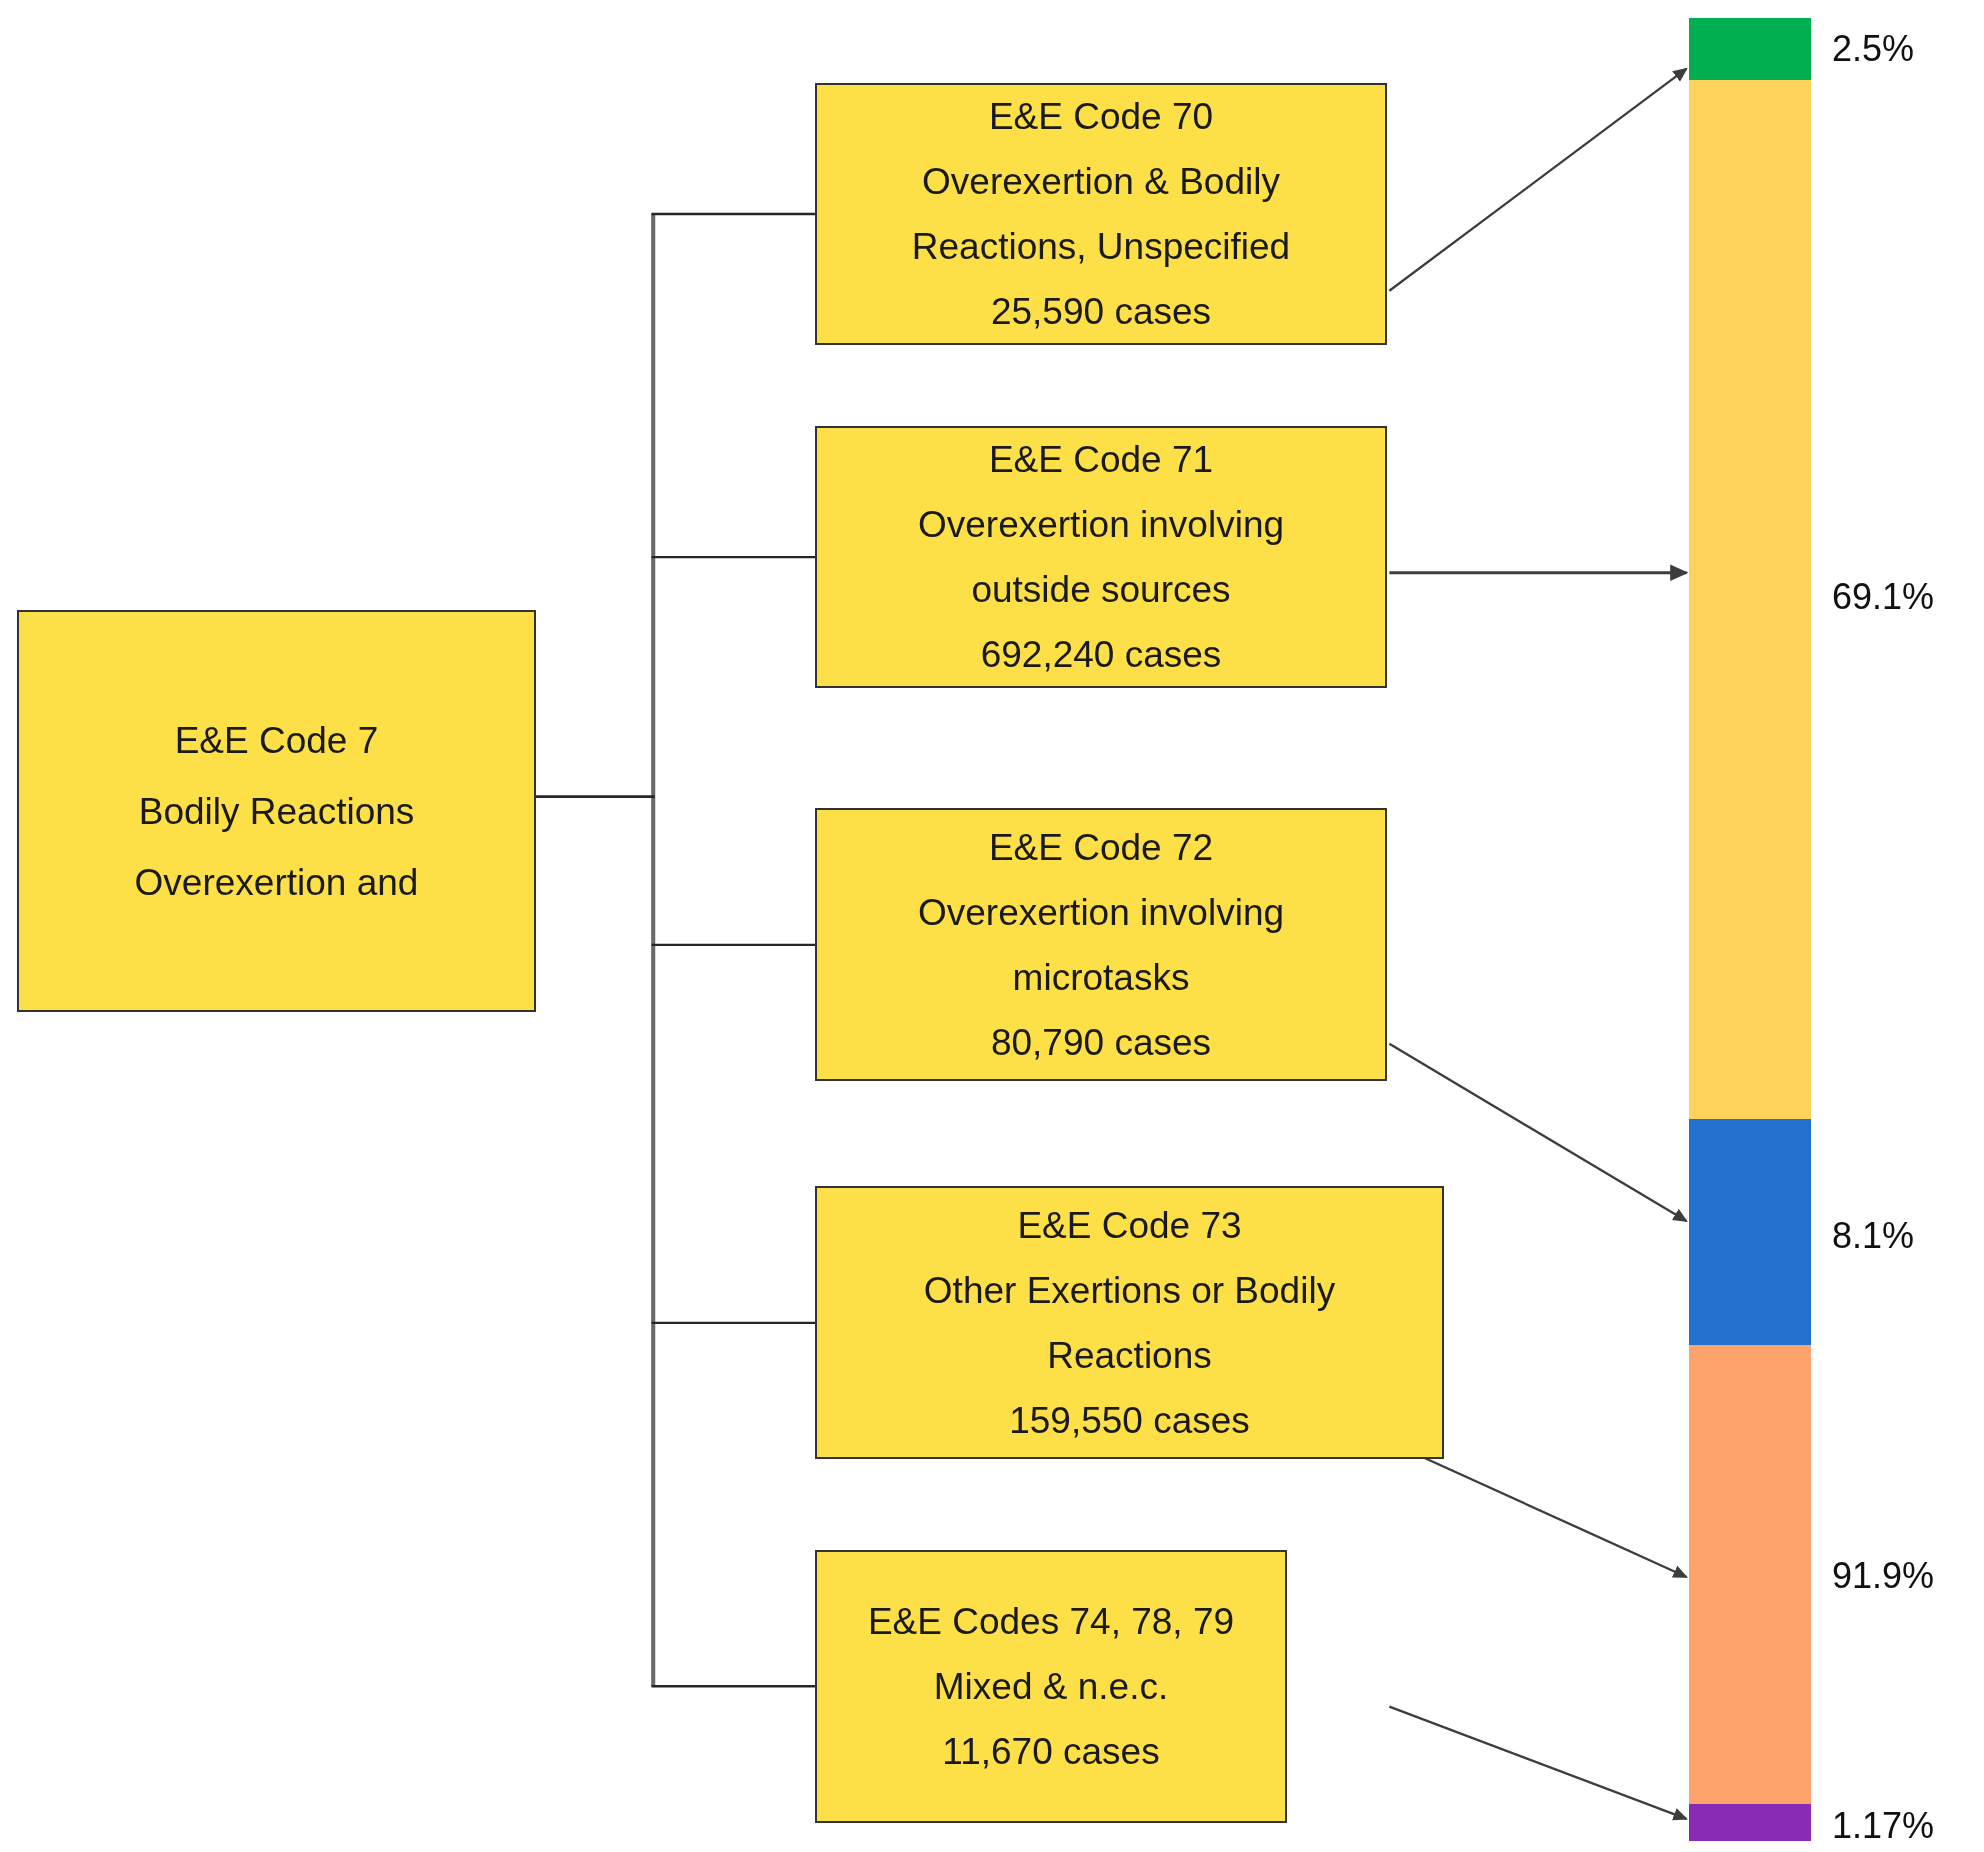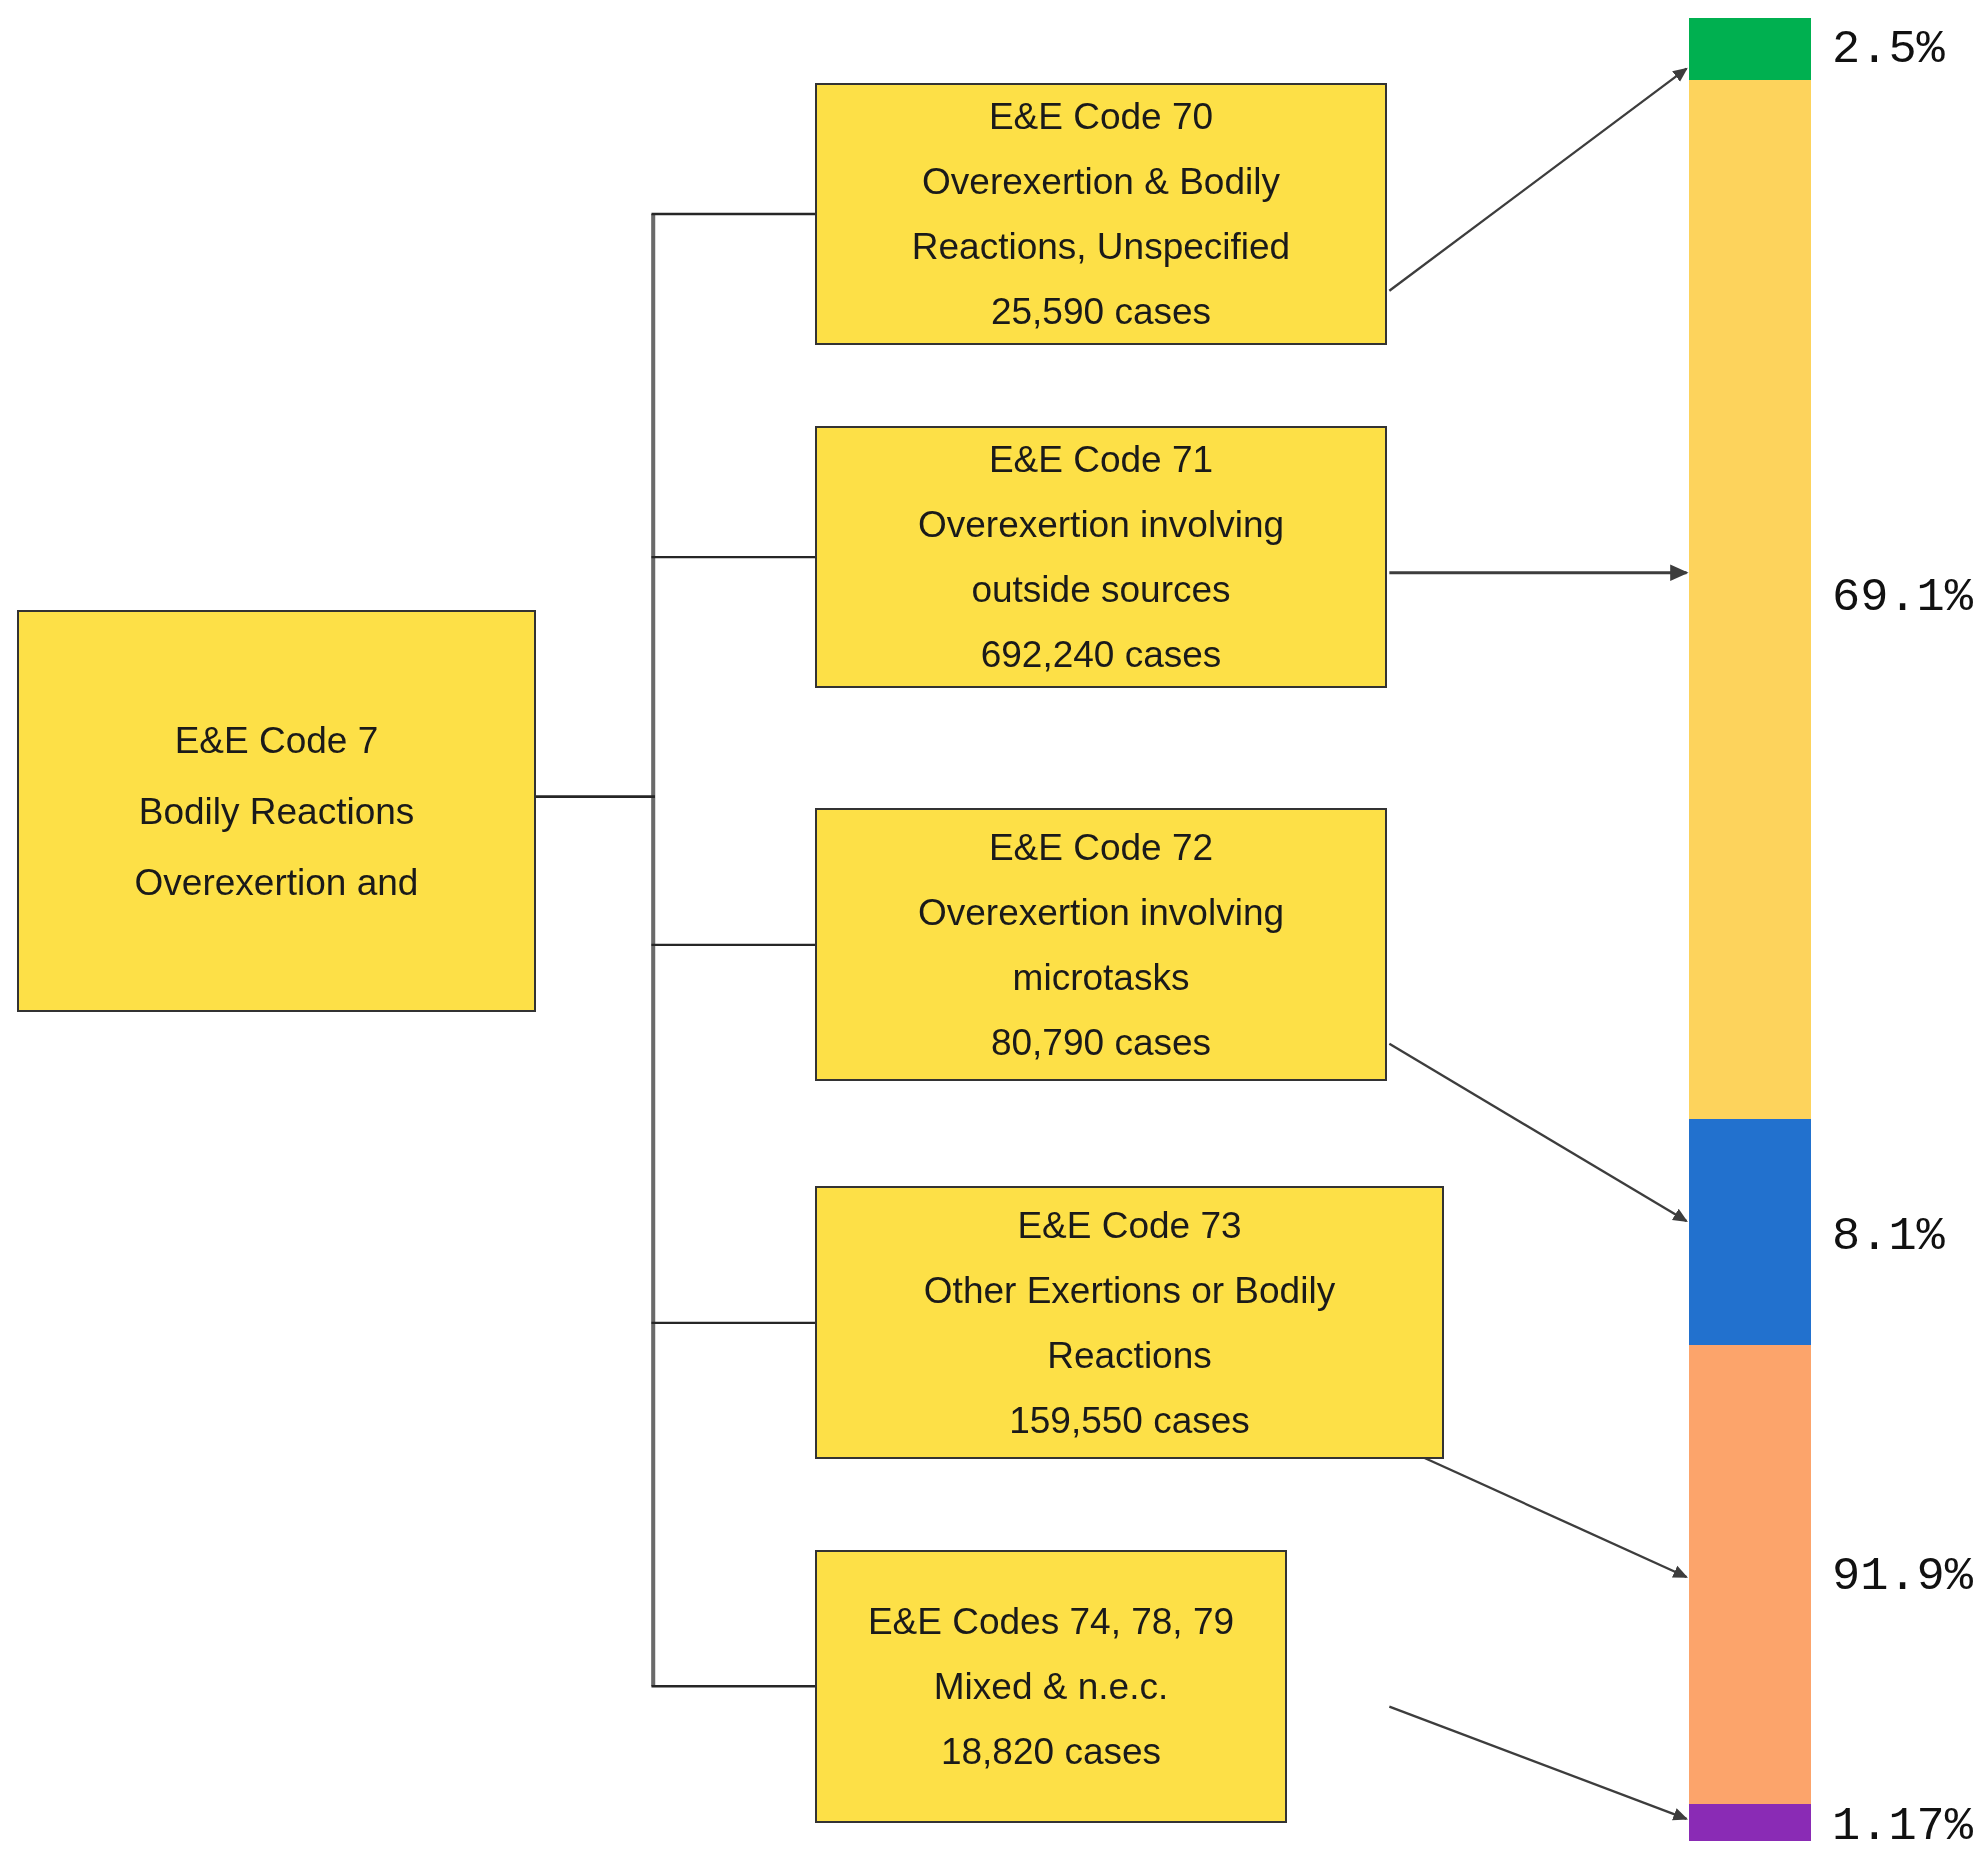--- a/index.html
+++ b/index.html
@@ -49,24 +49,23 @@
     display: flex;
     flex-direction: column;
   }
   .bar-segment {
     width: 100%;
   }
   .pct-label {
     position: absolute;
     left: 1832px;
     transform: translateY(-50%);
-    font-size: 47px;
+    font-size: 36px;
     color: #111111;
     white-space: nowrap;
-    font-family: Liberation Mono, monospace;
   }
 </style>
 </head>
 <body>
 
 <div id="canvas">
 
   <svg id="connector-svg" viewBox="0 0 3413 3185" xmlns="http://www.w3.org/2000/svg">
     <defs>
       <marker id="arrow" viewBox="0 0 10 10" refX="8" refY="5" markerWidth="7" markerHeight="7" orient="auto-start-reverse">
@@ -130,21 +129,21 @@
       <div>Other Exertions or Bodily</div>
       <div>Reactions</div>
       <div>159,550 cases</div>
     </div>
   </div>
 
   <div class="node-box" style="left:815px; top:1550px; width:472px; height:273px;">
     <div class="box-text">
       <div>E&amp;E Codes 74, 78, 79</div>
       <div>Mixed &amp; n.e.c.</div>
-      <div>18,820 cases</div>
+      <div>11,670 cases</div>
     </div>
   </div>
 
   <div id="stacked-bar">
       <div class="bar-segment" style="height: 62px; background: rgb(0, 176, 80);"></div>
       <div class="bar-segment" style="height: 1039px; background: rgb(253, 211, 92);"></div>
       <div class="bar-segment" style="height: 226px; background: rgb(34, 113, 206);"></div>
       <div class="bar-segment" style="height: 459px; background: rgb(252, 164, 107);"></div>
       <div class="bar-segment" style="height: 37px; background: rgb(138, 43, 181);"></div>
     </div>

